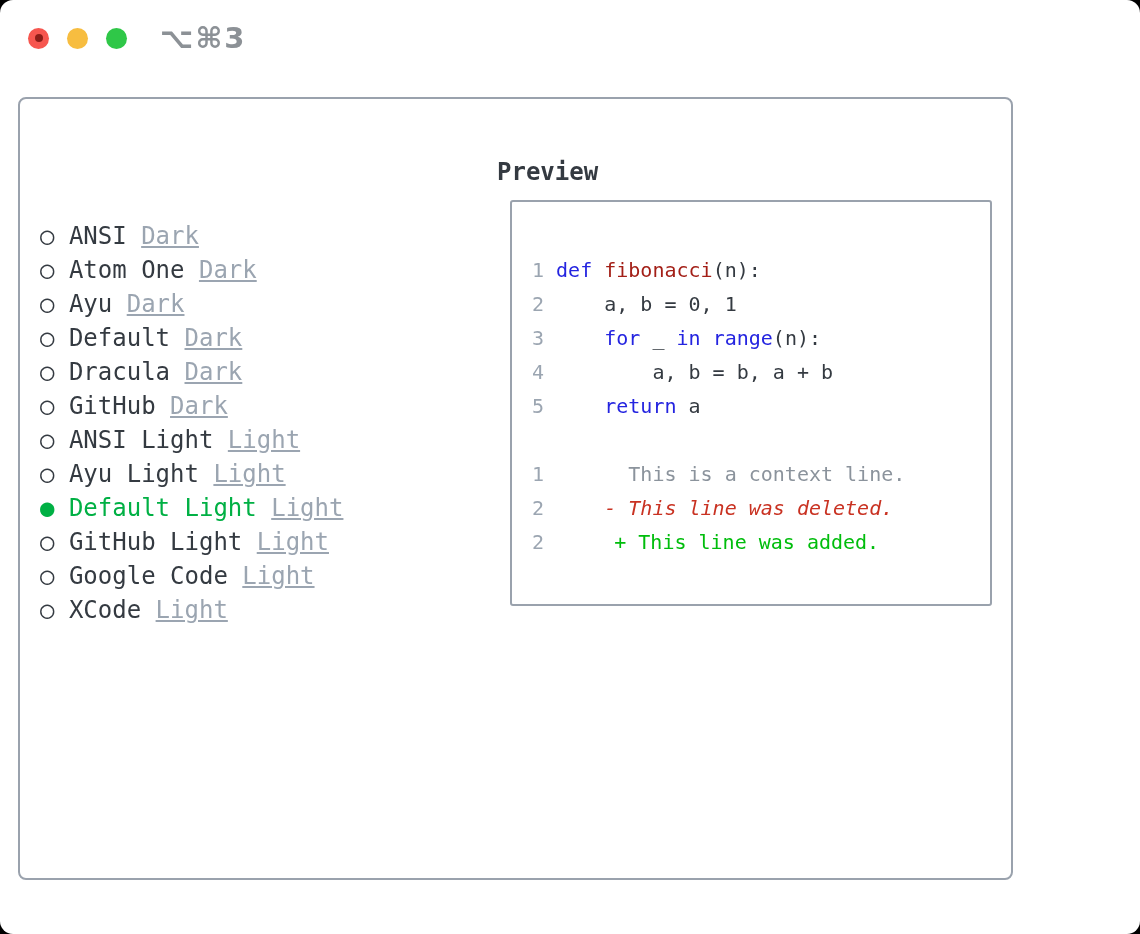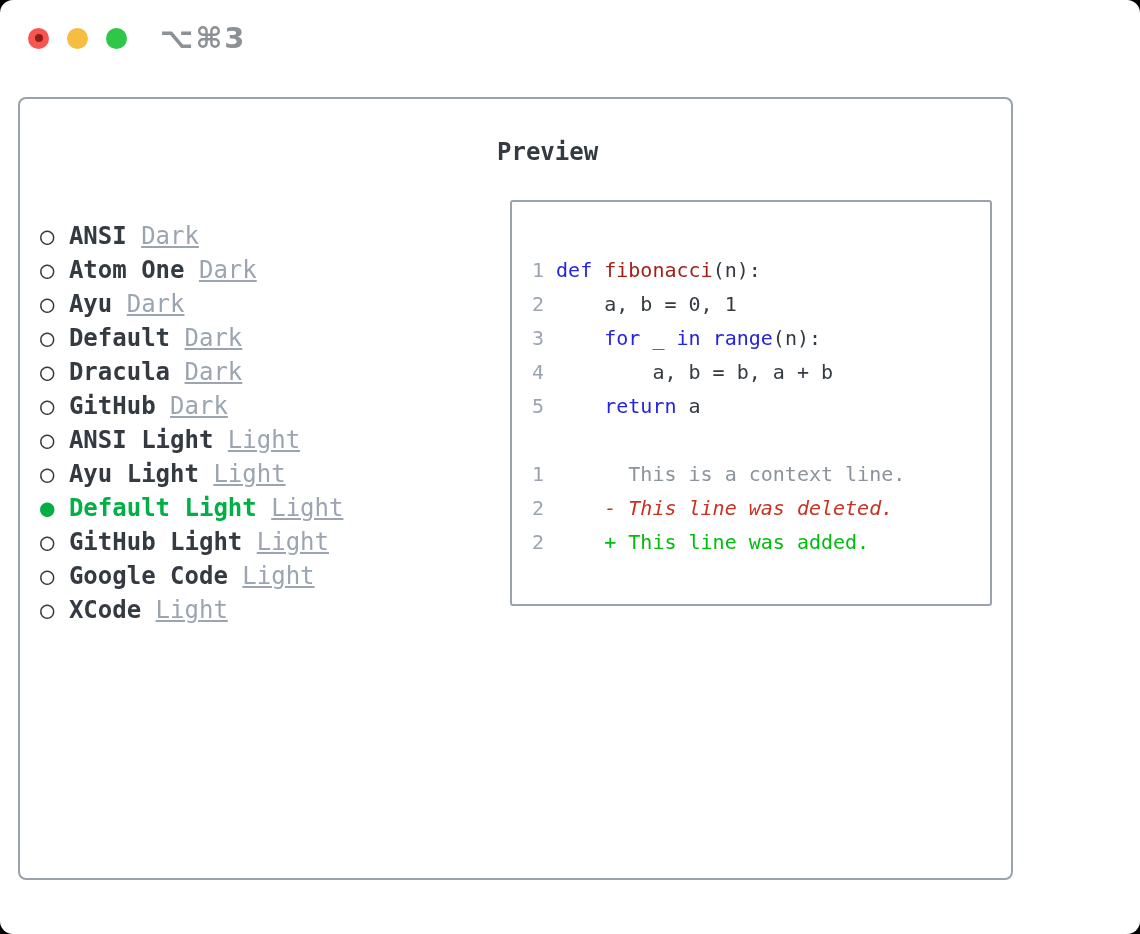--- a/index.html
+++ b/index.html
@@ -27,45 +27,45 @@
   
   .main-box {
     position:absolute; left:18px; top:97px; width:995px; height:783px;
     border:2px solid var(--border); border-radius:8px; background:#fff;
   }
 
   .left-pane { position:absolute; left:20px; top:52px; font-size:24px; line-height:34px; white-space:pre; }
   .row { min-height:34px; white-space:pre; }
   .marker { display:inline-block; width:2ch; color:var(--text); }
   .hdr { font-weight:bold; color:var(--text); }
-  .item-name { color:var(--text);font-weight:bold; }
+  .item-name { color:var(--text); }
   .variant { color:var(--muted);text-decoration:underline; }
   .row.sel .marker, .row.sel .item-name { color:var(--sel); }
 
   .preview-label {
-    position:absolute; left:477px; top:36px; line-height:34px;
+    position:absolute; left:477px; top:56px; line-height:34px;
     font-size:24px; font-weight:bold; color:var(--text);
   }
   .preview-box {
     position:absolute; left:490px; top:101px; width:482px; height:406px;
     border:2px solid var(--border); border-radius:3px; background:#fff; overflow:hidden;
   }
   .preview-box pre {
     margin:0; padding:51px 0 0 20px;
     font-family:"DejaVu Sans Mono","Liberation Mono",monospace;
     font-size:20px; line-height:34px; white-space:pre;
   }
   .pline { min-height:34px; }
   .ln    { display:inline-block; width:1ch; color:var(--muted); }
   .c-pl  { color:var(--text); }
   .c-kw  { color:var(--kw); }
   .c-fn  { color:var(--fn); }
   .c-ctx { color:var(--ctx); }
   .c-del { color:var(--del);font-style:italic; }
-  .c-add { color:var(--add); }
+  .c-add { color:var(--add);margin-left:10px; }
 </style>
 </head>
 <body>
 
 <div class="window">
 
   <div class="titlebar">
     <div class="lights">
       <span class="light red">
           <span class="dot"></span>

